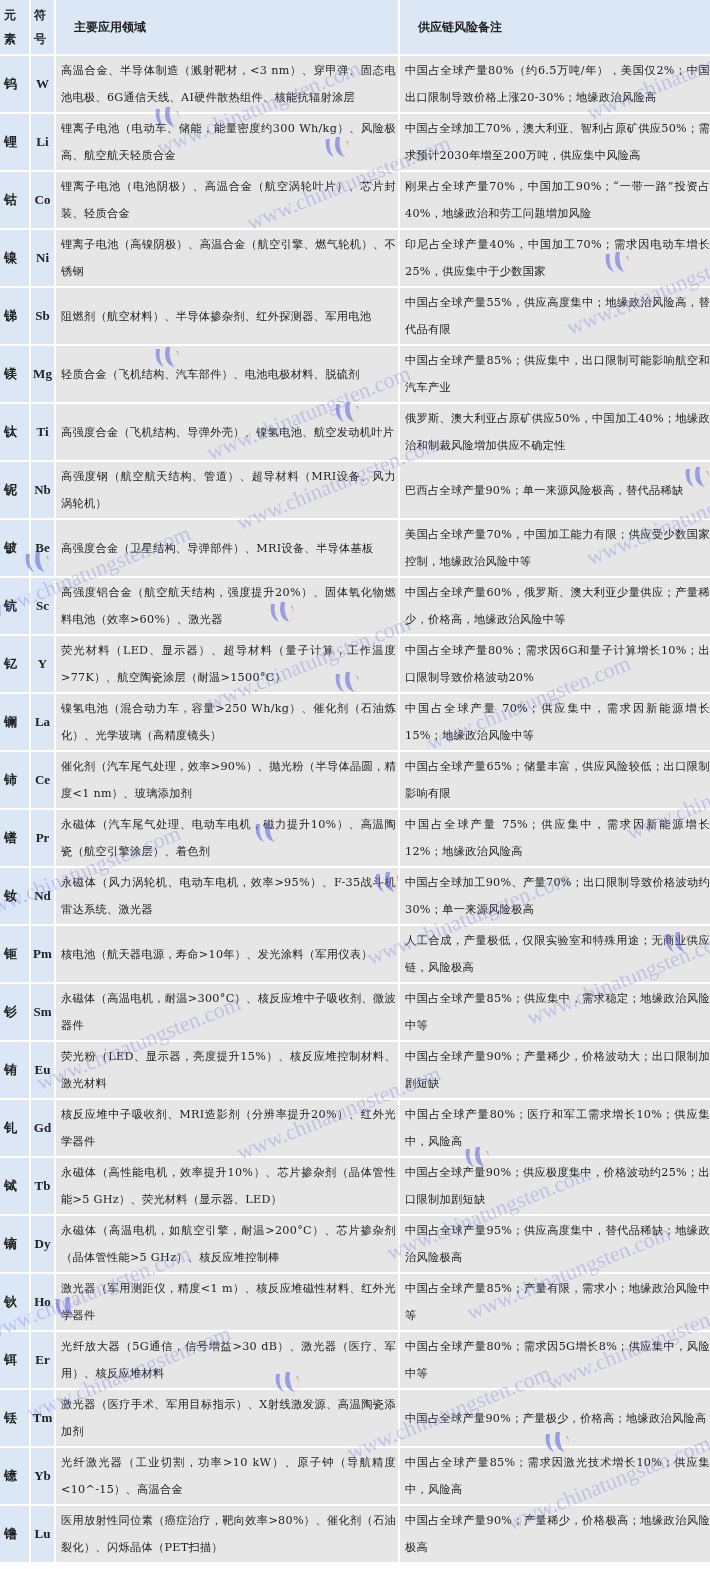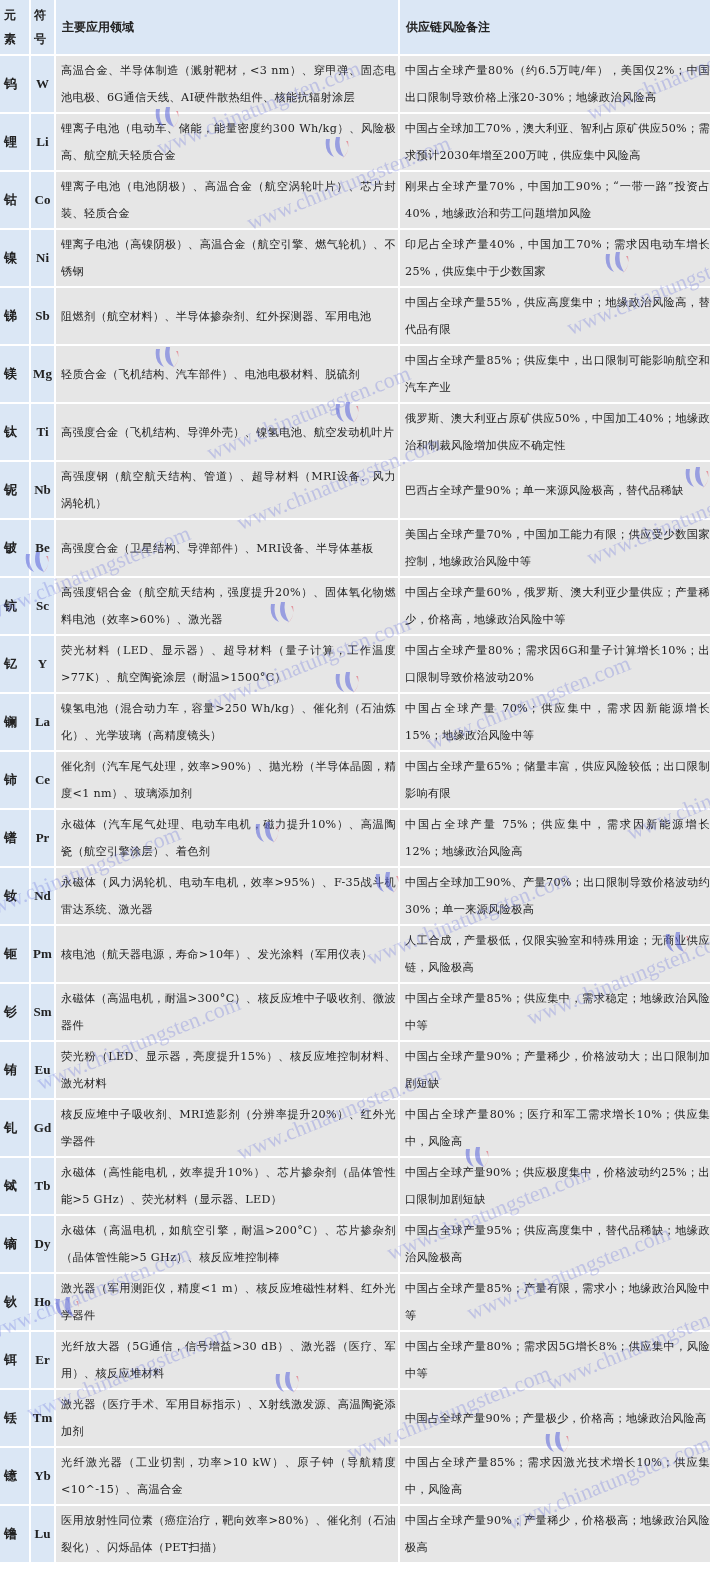--- a/index.html
+++ b/index.html
@@ -7,21 +7,21 @@
          font-family: "DejaVu Serif", "Liberation Serif", serif; color: #222; }
   table { border-collapse: separate; border-spacing: 2px; width: 710px; table-layout: fixed; margin: -2px 0 0 -2px; }
   col.c1 { width: 29px; }
   col.c2 { width: 23px; }
   col.c3 { width: 342px; }
   col.c4 { width: 312px; }
   th, td { padding: 0; vertical-align: middle; }
   thead th { background: #dbe7f5; height: 54px; text-align: left; font-weight: bold; font-size: 12px; }
   thead th.name { padding: 0 4px; line-height: 24px; font-size: 12px; }
   thead th.sym { padding: 0 3px; line-height: 24px; font-size: 12px; }
-  thead th.app, thead th.risk { padding-left: 6px; }
+  thead th.app, thead th.risk { padding-left: 18px; }
   tbody td { height: 56px; }
   td.name { background: #dbe7f5; font-weight: bold; font-size: 13px; padding-left: 4px; }
   td.sym { background: #dbe7f5; font-weight: bold; font-size: 13px; text-align: center; font-family: "Liberation Serif", serif; }
   td.app, td.risk { background: #e6e6e6; font-size: 11.2px; line-height: 27px; padding: 0 2px 0 5px; letter-spacing: 0.3px; text-align: justify; }
   .wm { position: absolute; font-family: "Liberation Serif", serif; color: rgba(90,100,220,0.28);
         font-size: 22px; transform: rotate(-22deg); white-space: nowrap; pointer-events: none; }
   .logo { position: absolute; width: 36px; height: 28px; pointer-events: none; opacity: 0.55; }
 </style>
 </head>
 <body>

